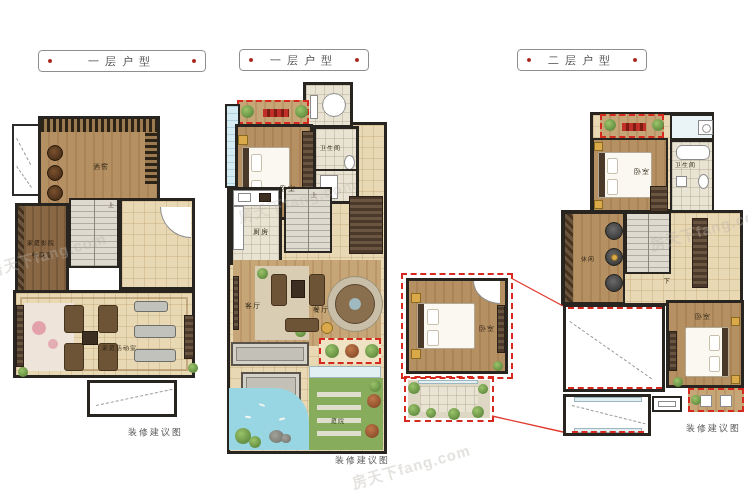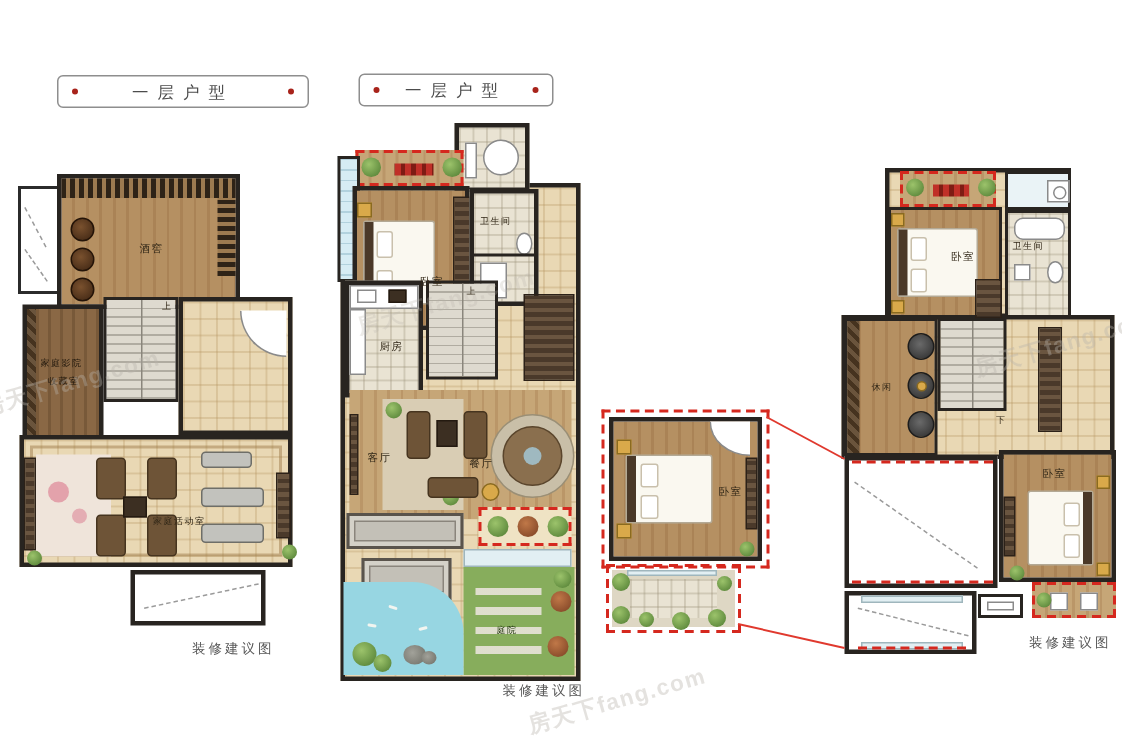--- a/index.html
+++ b/index.html
@@ -71,20 +71,25 @@
   <div class="badge" style="left:38px;top:50px;width:148px;">
     <span class="rdot"></span>
     <span class="t">一层户型</span>
     <span class="rdot"></span>
   </div>
   <div class="badge" style="left:239px;top:49px;width:110px;">
     <span class="rdot"></span>
     <span class="t">一层户型</span>
     <span class="rdot"></span>
   </div>
+  <div class="badge" style="left:517px;top:49px;width:110px;">
+    <span class="rdot"></span>
+    <span class="t">二层户型</span>
+    <span class="rdot"></span>
+  </div>
 
   <div class="abs" style="left:10px;top:100px;width:192px;height:345px;">
 
     <div class="abs white" style="left:2px;top:24px;width:28px;height:72px;border:2px solid #2b2b2b;">
       <div class="dashg" style="left:3px;top:12px;width:30px;transform:rotate(62deg);"></div>
       <div class="dashg" style="left:3px;top:40px;width:26px;transform:rotate(55deg);"></div>
     </div>
 
     <div class="abs wood w3" style="left:28px;top:16px;width:122px;height:90px;">
       <div class="abs rackh" style="left:0;top:0;width:116px;height:13px;"></div>

